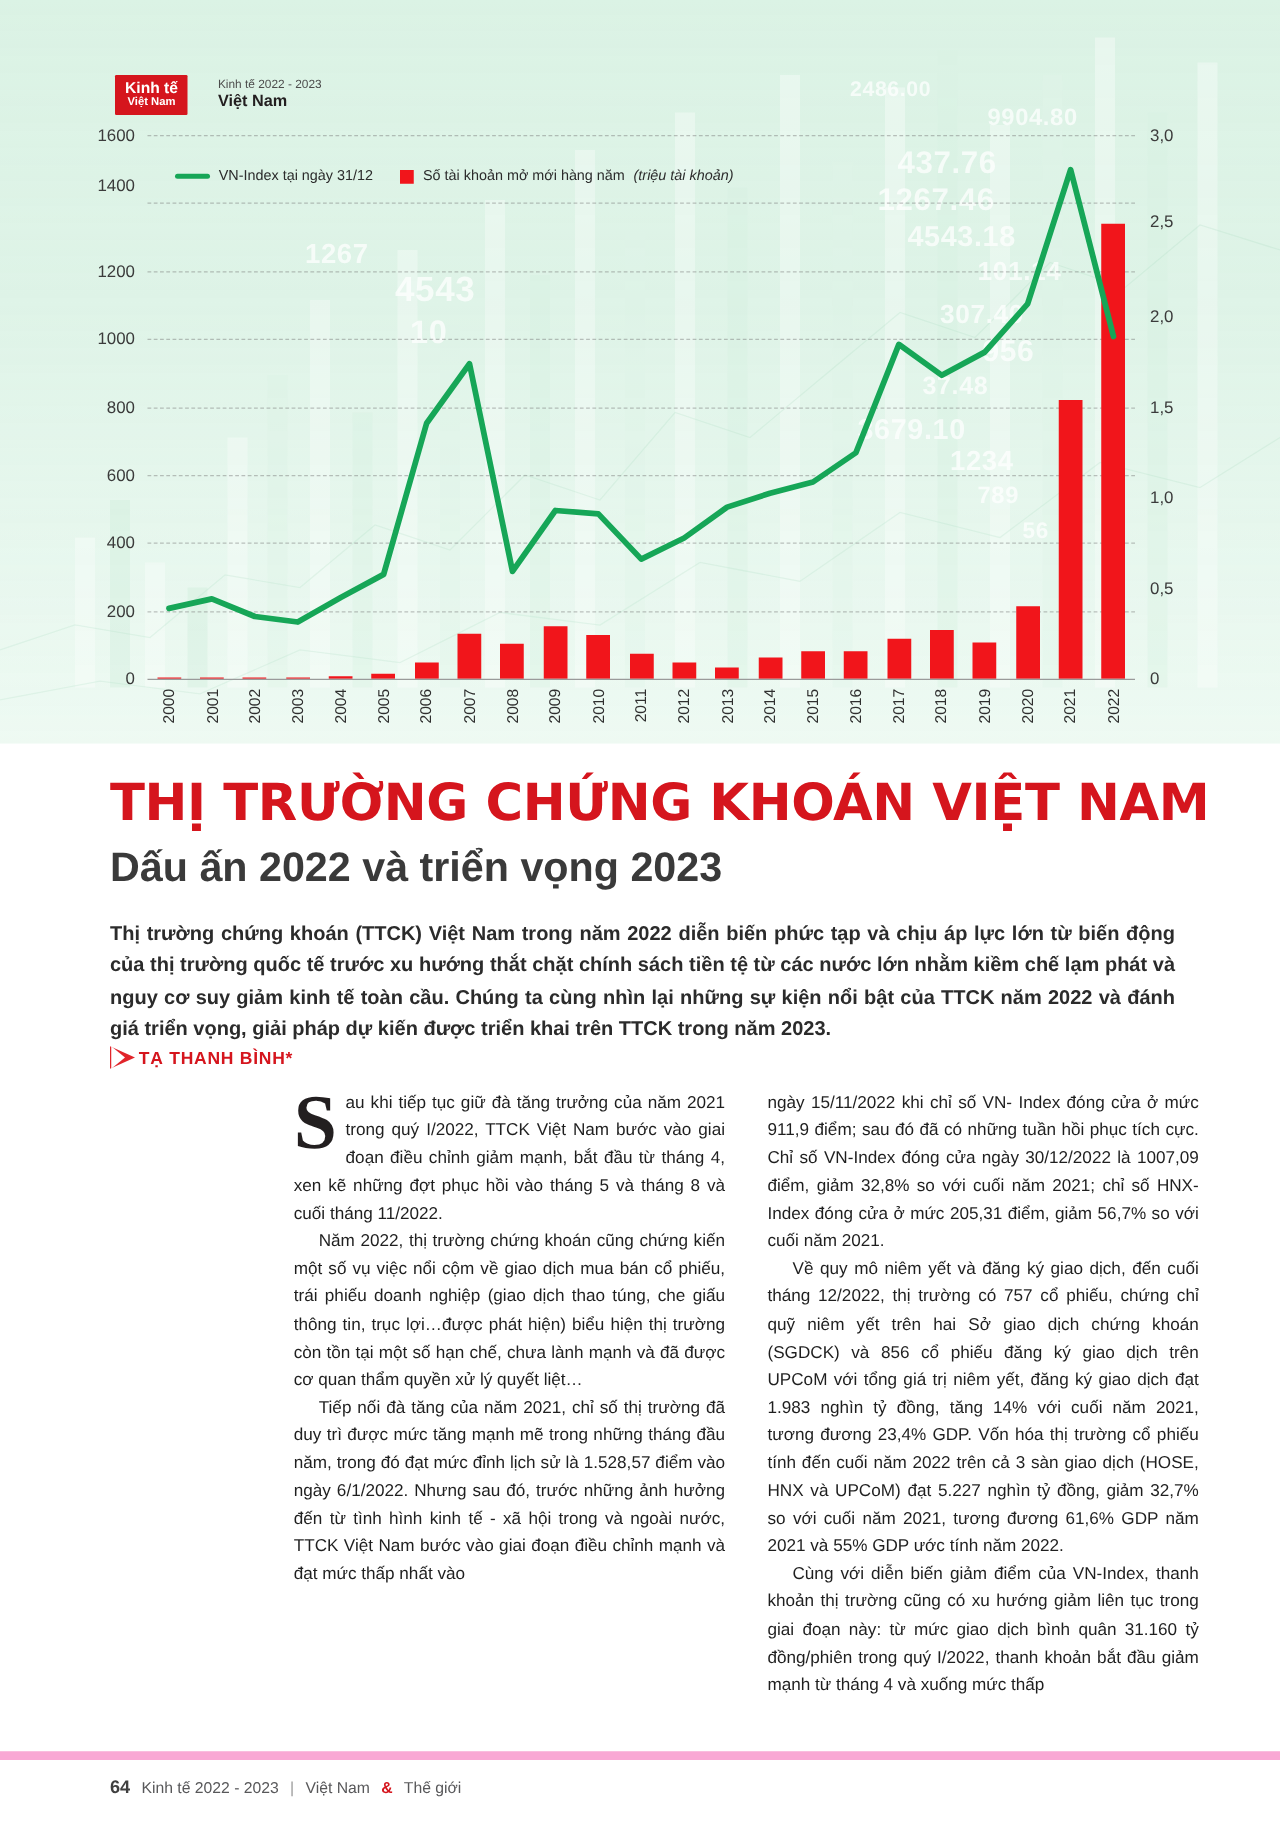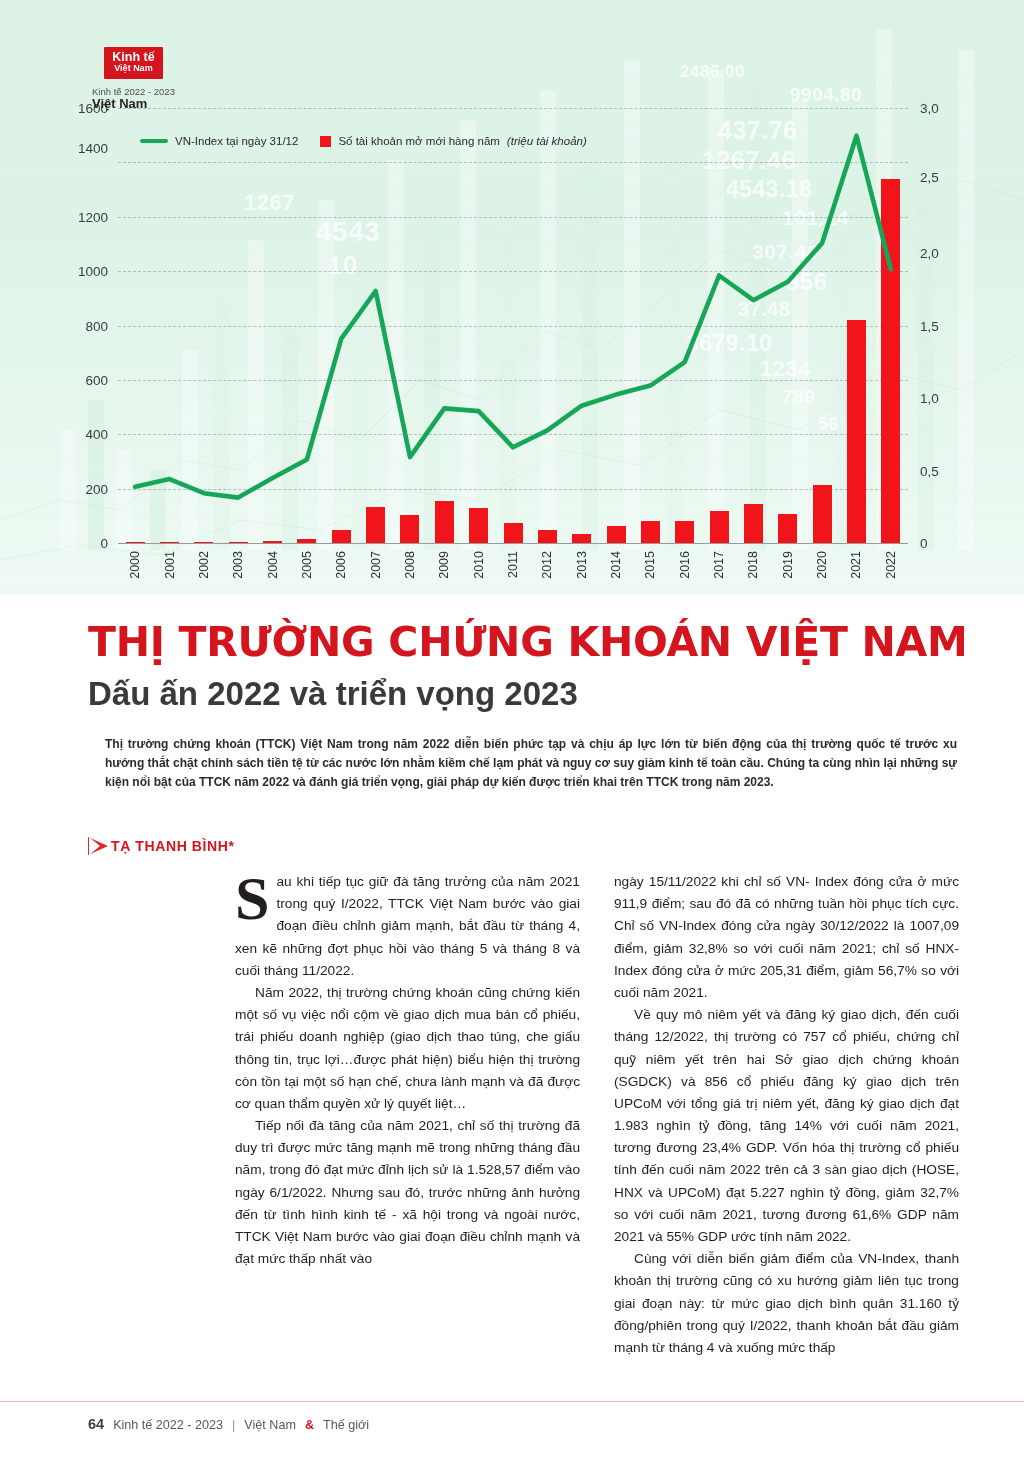--- a/index.html
+++ b/index.html
@@ -28,24 +28,23 @@
     position:absolute;
     color: rgba(255,255,255,0.72);
     font-family: "Liberation Sans", sans-serif;
     font-weight: 700;
     white-space: nowrap;
     letter-spacing: 0.5px;
   }
 
   
   #logo {
-    position:absolute; left:92px; top:47px;
-    display:flex; align-items:center; gap:8px;
+    position:absolute; left:92px; top:60px;
+    display:flex; align-items:center; gap:24px;
     z-index: 6;
-    flex-direction: column;
   }
   #logo .logo-box {
     background:#d5151d; color:#fff;
     padding:4px 8px 5px;
     text-align:center; line-height:1.05;
     border-radius:1px;
   }
   #logo .logo-box .l1 { font-size:12.5px; font-weight:700; }
   #logo .logo-box .l2 { font-size:9px; font-weight:700; }
   #logo .logo-txt { line-height:1.15; }
@@ -101,23 +100,22 @@
     color:#d5151d; text-transform:uppercase;
     font-family:"DejaVu Sans", sans-serif;
   }
   #subhead {
     position:absolute; left:88px; top:80px; width:880px;
     font-size:33px; font-weight:700; color:#3a3a3a;
     font-family:"Liberation Sans", sans-serif;
   }
   #standfirst {
     position:absolute; left:88px; top:140px; width:852px;
-    font-size:12px; line-height:1.58; font-weight:700; color:#2b2b2b;
+    font-size:16px; line-height:1.58; font-weight:700; color:#2b2b2b;
     text-align:justify;
-    margin-left:17px;
   }
   #byline {
     position:absolute; left:88px; top:242px;
     display:flex; align-items:center; gap:11px;
   }
   #byline .arrow {
     width:0;height:0;
     border-left:20px solid #e1252b;
     border-top:9px solid transparent;
     border-bottom:9px solid transparent;
@@ -145,21 +143,21 @@
   .dropcap {
     float:left;
     font-size:62px; line-height:0.82;
     font-weight:700; color:#231f20;
     margin:2px 7px 0 0;
     font-family:"Liberation Serif", serif;
   }
 
   #footer {
     position:absolute; left:0; bottom:0; width:1024px; height:56px;
-    border-top:1px solid #f9a8d4;
+    border-top:7px solid #f9a8d4;
   }
   #footer .inner {
     position:absolute; left:88px; top:14px;
     display:flex; align-items:baseline; gap:9px;
     font-size:12.6px; color:#58585a;
   }
   #footer .pg { font-size:14.5px; font-weight:700; color:#3f3f3f; }
   #footer .sep { color:#9a9a9a; }
   #footer .amp { color:#d5151d; font-weight:700; }
 </style>

